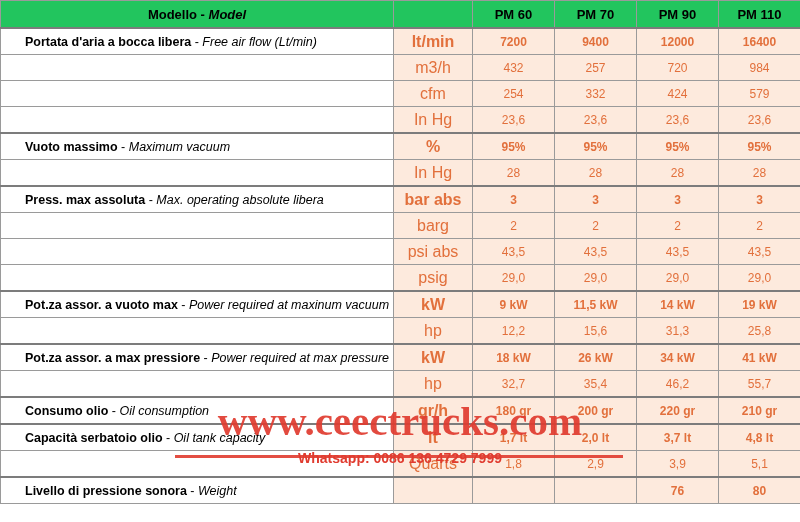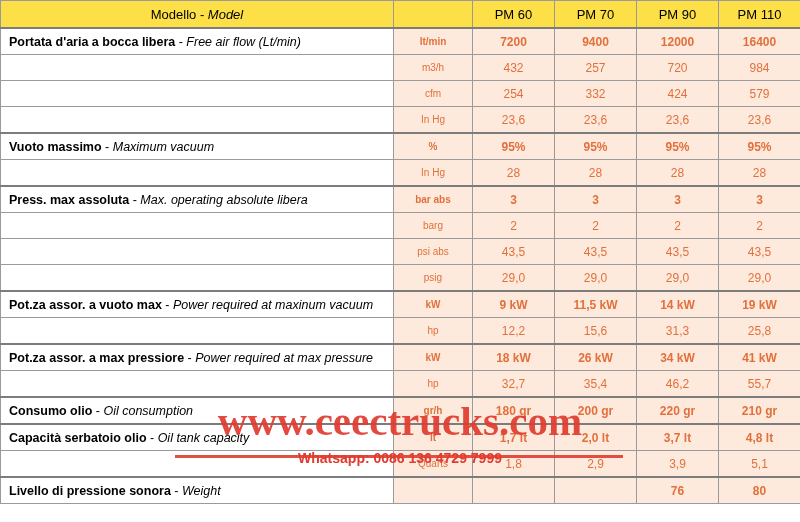--- a/index.html
+++ b/index.html
@@ -1,23 +1,23 @@
 <!DOCTYPE html>
 <html><head>
 <meta charset="utf-8">
 <style>
   html,body{margin:0;padding:0;background:#fff;}
   body{width:800px;height:522px;font-family:"Liberation Sans",sans-serif;overflow:hidden;position:relative;}
   table{border-collapse:collapse;width:800px;table-layout:fixed;}
   td,th{border:1px solid #9a9a9a;padding:0;}
-  .hdr{background:#fde047;color:#000;font-weight:normal;font-size:13px;height:26px;}
-  .lbl-cell{padding-left:8px;font-size:12.5px;color:#000;height:25px;white-space:nowrap;overflow:hidden;}
+  .hdr{background:#22c55e;color:#000;font-weight:bold;font-size:13px;height:26px;}
+  .lbl-cell{padding-left:24px;font-size:12.5px;color:#000;height:25px;white-space:nowrap;overflow:hidden;}
   .lbl-cell b{font-weight:bold;}
   .lbl-cell i{font-style:italic;}
-  .unit{background:#fdeadd;color:#e2703c;text-align:center;font-size:10px;height:25px;}
+  .unit{background:#fdeadd;color:#e2703c;text-align:center;font-size:16px;height:25px;}
   .val{background:#fdeadd;color:#e2703c;text-align:center;font-size:12px;height:25px;}
   .val.bold{font-weight:bold;}
   .unit.bold{font-weight:bold;}
   .rowsep-top td{border-top:2px solid #7c7c7c;}
   .c1{width:393px;}
   .c2{width:79px;}
   .c3{width:82px;}
   .c4{width:82px;}
   .c5{width:82px;}
   .c6{width:82px;}

